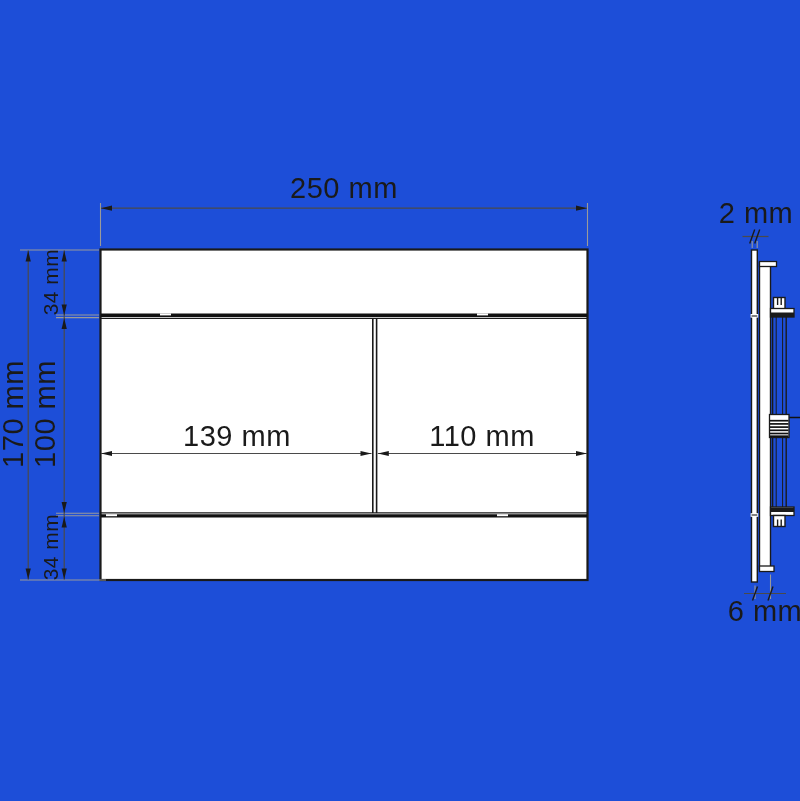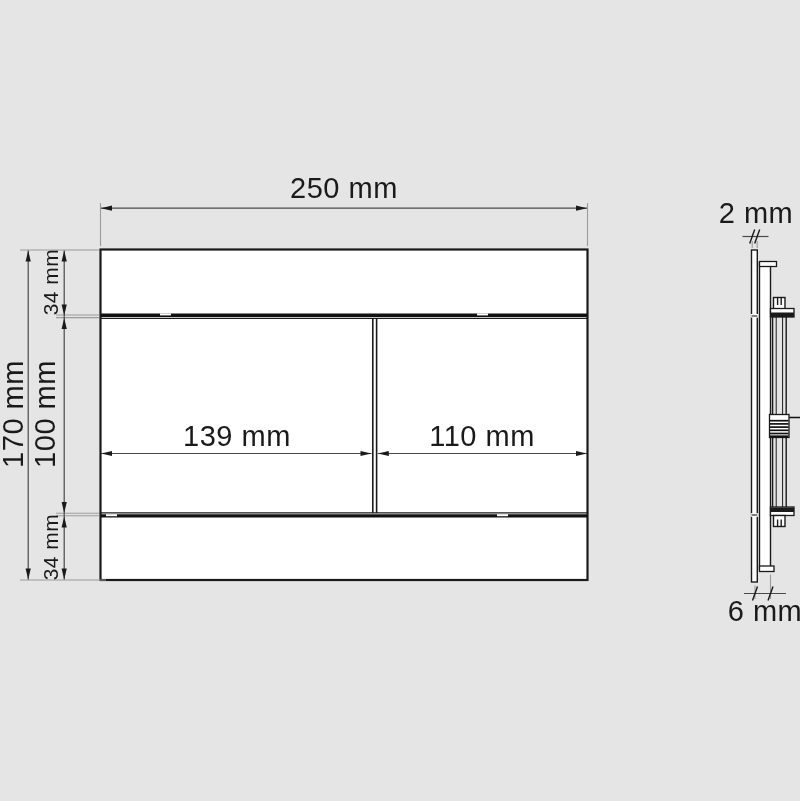--- a/index.html
+++ b/index.html
@@ -1,19 +1,19 @@
 <!DOCTYPE html>
 <html><head>
 <meta charset="utf-8">
 <style>
   html,body{margin:0;padding:0;background:#ffffff;}
   .canvas{
     position:relative;
     width:800px;height:801px;
-    background:#e5e5e5;
+    background:#1d4ed8;
     font-family:"Liberation Sans", sans-serif;
     overflow:hidden;
   }
   svg{display:block;}
   text{
     fill:#1a1a1a;
     font-family:"Liberation Sans", sans-serif;
   }
   .dim-label{font-size:29px;letter-spacing:0.5px;}
   .dim-label-sm{font-size:21px;letter-spacing:0.5px;}

